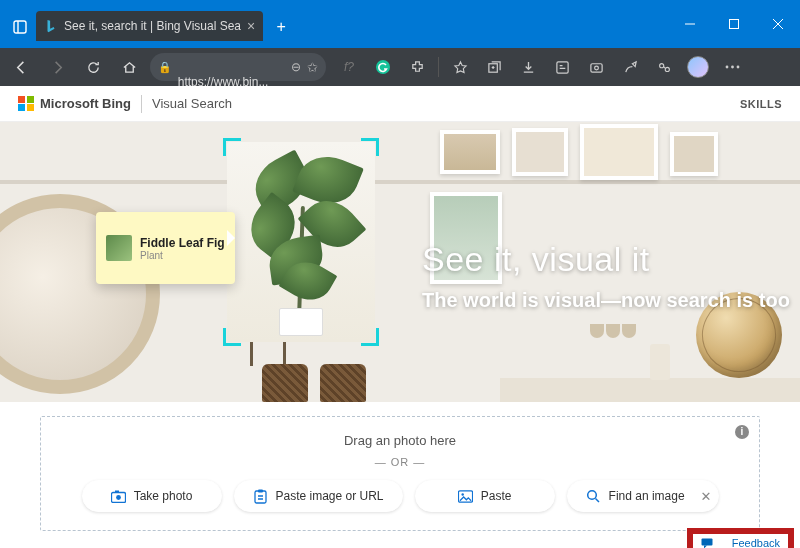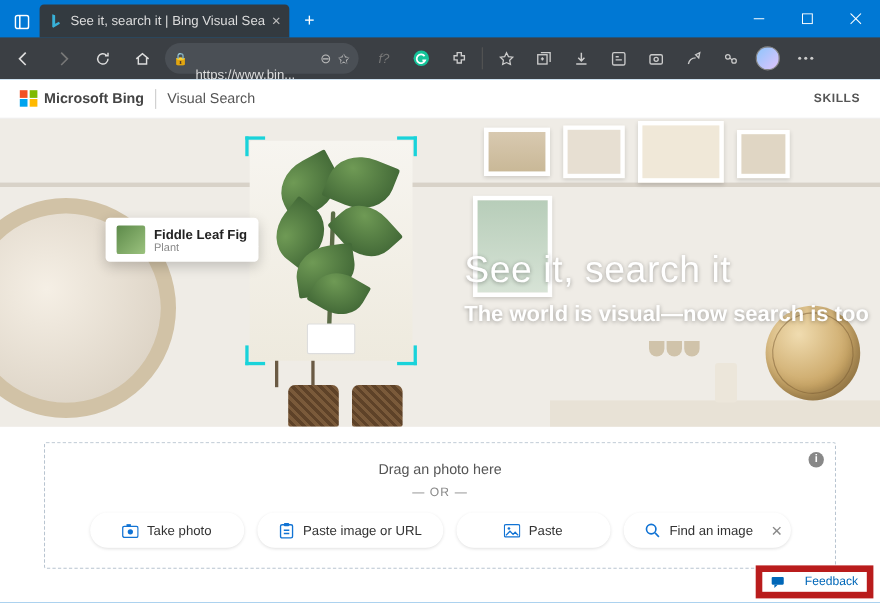--- a/index.html
+++ b/index.html
@@ -1,19 +1,19 @@
 <!DOCTYPE html>
 <html><head>
 <meta charset="utf-8">
 <style>
 * { margin: 0; padding: 0; box-sizing: border-box; font-family: "Segoe UI", Arial, sans-serif; }
 body { width: 800px; height: 548px; background: #0078d4; overflow: hidden; position: relative; }
 
 
-.title-bar { height: 34px; background: #0078d4; display: flex; align-items: center; }
+.title-bar { height: 48px; background: #0078d4; display: flex; align-items: center; }
 .tab-well { display: flex; align-items: flex-end; height: 34px; padding-left: 6px; }
 .tab-left-icon { width: 28px; height: 28px; display: flex; align-items: center; justify-content: center; color: #fff; }
 .tab { background: #333a40; height: 30px; min-width: 200px; display: flex; align-items: center; padding: 0 8px; border-radius: 4px 4px 0 0; color: #ddd; font-size: 12px; gap: 6px; margin-left: 2px; }
 .tab .favicon { width: 14px; height: 14px; }
 .tab .tab-title { flex: 1; white-space: nowrap; overflow: hidden; text-overflow: ellipsis; }
 .tab .tab-close { color: #bbb; font-size: 14px; cursor: pointer; }
 .new-tab { color: #fff; width: 28px; height: 28px; display: flex; align-items: center; justify-content: center; font-size: 16px; margin-left: 4px; }
 .win-controls { margin-left: auto; display: flex; }
 .win-btn { width: 44px; height: 30px; display: flex; align-items: center; justify-content: center; color: #fff; }
 
@@ -74,21 +74,21 @@
 .leaf.l5{left:42px;top:96px;width:54px;height:44px;transform:rotate(-8deg)}
 .leaf.l6{left:58px;top:120px;width:46px;height:38px;transform:rotate(30deg)}
 .plant-pot{position:absolute;left:50%;bottom:6px;transform:translateX(-50%);width:44px;height:28px;background:#fff;border:1px solid #ddd;border-radius:2px}
 .corner{position:absolute;width:18px;height:18px;border:3px solid #19d3da}
 .corner.tl{top:-4px;left:-4px;border-right:none;border-bottom:none}
 .corner.tr{top:-4px;right:-4px;border-left:none;border-bottom:none}
 .corner.bl{bottom:-4px;left:-4px;border-right:none;border-top:none}
 .corner.br{bottom:-4px;right:-4px;border-left:none;border-top:none}
 
 
-.callout { position:absolute; left:96px; top:90px; background:#ffffff; border-radius:4px; padding:7px 10px; box-shadow:0 4px 12px rgba(0,0,0,.2); display:flex; gap:8px; align-items:center; }
+.callout { position:absolute; left:96px; top:90px; background:#fef9c3; border-radius:4px; padding:23px 10px; box-shadow:0 4px 12px rgba(0,0,0,.2); display:flex; gap:8px; align-items:center; }
 .callout::after{content:"";position:absolute;right:-8px;top:18px;border:8px solid transparent;border-left-color:#fff}
 .thumb{width:26px;height:26px;background:linear-gradient(135deg,#5d8a4a,#9bc27e);border-radius:2px}
 .callout-title{font-size:12px;font-weight:700;color:#222}
 .callout-sub{font-size:10px;color:#888}
 
 
 .hero-text { position:absolute; left:422px; top:118px; color:#fff; text-shadow:0 1px 4px rgba(0,0,0,.35); }
 .hero-text h1{font-size:34px;font-weight:400;letter-spacing:.5px}
 .hero-text p{font-size:20px;margin-top:10px;font-weight:700}
 
@@ -298,21 +298,21 @@
 
     <div class="callout">
       <div class="thumb"></div>
       <div>
         <div class="callout-title">Fiddle Leaf Fig</div>
         <div class="callout-sub">Plant</div>
       </div>
     </div>
 
     <div class="hero-text">
-      <h1>See it, search it</h1>
+      <h1>See it, visual it</h1>
       <p>The world is visual—now search is too</p>
     </div>
   </div>
 
   <div class="dropzone-wrap">
     <div class="dropzone">
       <div class="info-dot">i</div>
       <div class="drop-label">Drag an photo here</div>
       <div class="or">— OR —</div>
       <div class="pill-row">

